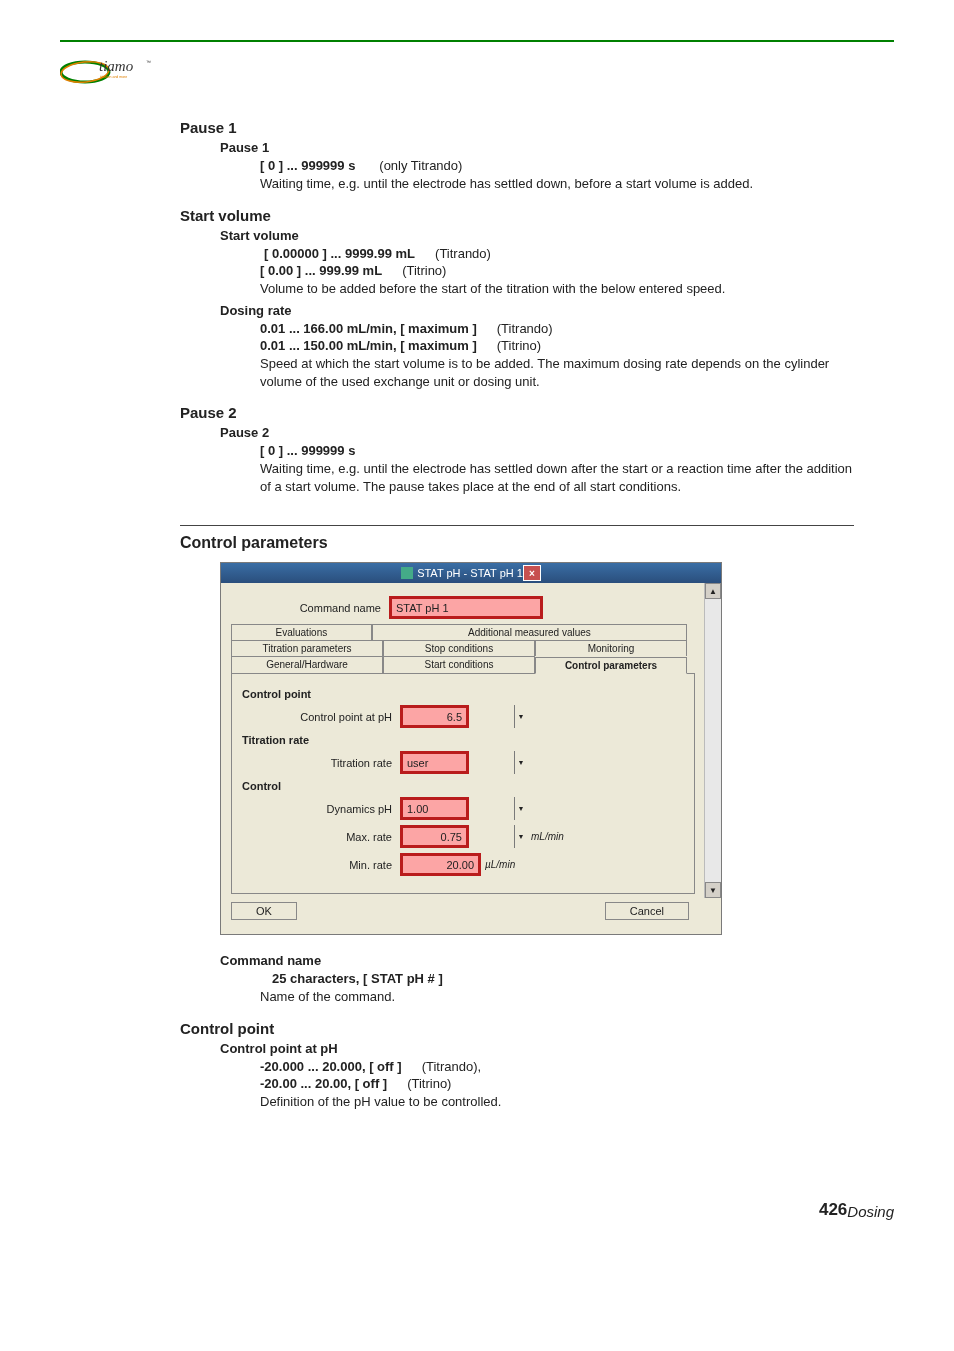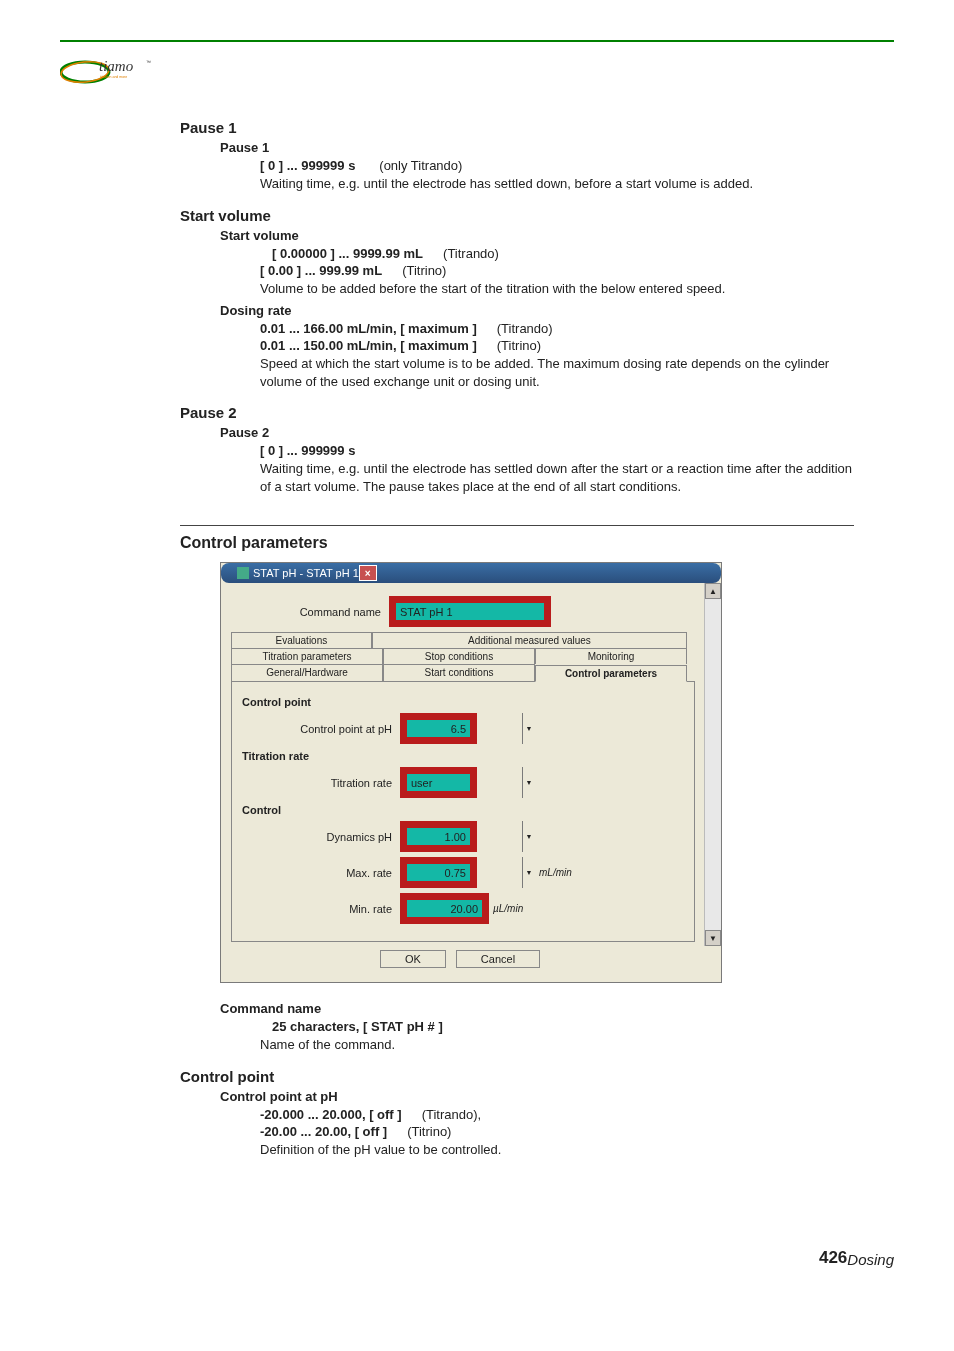--- a/index.html
+++ b/index.html
@@ -79,25 +79,24 @@
     border: 1px solid #7a7a7a;
     width: 500px;
     margin: 10px 0 18px 40px;
     font-family: Tahoma, Arial, sans-serif;
     font-size: 11px;
     background: #ece9d8;
   }
   .titlebar {
     background: linear-gradient(#3a6ea5,#2a4e7c);
     color: #fff;
-    padding: 2px 16px;
+    padding: 2px 9px;
     display: flex;
     align-items: center;
-    justify-content: flex-start;
-    border-radius: 8px;
+    justify-content: center;
   }
   .titlebar-left { display:flex; align-items:center; gap:4px;}
   .close-x {
     background:#c75050;color:#fff;width:16px;height:14px;
     display:flex;align-items:center;justify-content:center;
     font-size:10px;font-weight:bold;border:1px solid #fff;
   }
   .dlg-body {
     padding: 8px 10px 10px 10px;
     position:relative;
@@ -111,21 +110,21 @@
     display:flex;flex-direction:column;justify-content:space-between;align-items:center;
   }
   .scroll-btn{width:14px;height:14px;background:#d4d0c8;border:1px solid #888;font-size:8px;display:flex;align-items:center;justify-content:center;}
   .row {
     display:flex;align-items:center;margin:5px 0;
   }
   .lbl {
     width:150px;text-align:right;padding-right:8px;
   }
   .txt-input {
-    border:7px solid #b91c1c;background:#14b8a6;height:17px;
+    border:3px solid #b91c1c;background:#fca5a5;height:17px;
     padding:0 4px;display:flex;align-items:center;
   }
   .spin {
     width:12px;border-left:1px solid #7a7a7a;display:flex;align-items:center;justify-content:center;font-size:7px;background:#ece9d8;
   }
   .combo {display:flex;gap:45px;}
   .tabrow{display:flex;}
   .tab {
     flex:1;
     border:1px solid #888;
@@ -135,21 +134,21 @@
     font-size:10px;
     border-bottom:none;
   }
   .tab.active{background:#ece9d8;font-weight:bold;border-bottom:1px solid #ece9d8;position:relative;top:1px;}
   .tabpanel{
     border:1px solid #888;
     padding:8px 10px 12px 10px;
     margin-right:16px;
   }
   .group-title{font-weight:bold;font-size:11px;margin:6px 0 4px 0;}
-  .btnrow{display:flex;justify-content:center;gap:10px;padding:8px 22px 4px 0;}
+  .btnrow{display:flex;justify-content:space-between;gap:10px;padding:8px 22px 4px 0;}
   .btn{border:1px solid #888;background:#ece9d8;padding:2px 24px;font-size:11px;}
   .unit{margin-left:4px;font-size:10px;font-style:italic;}
 
   .footer {
     display:flex;justify-content:flex-end;align-items:flex-end;
     margin-top:90px;
     border: none;
   }
   .page-num{font-weight:bold;font-size:17px;}
   .method{font-style:italic;font-size:15px;}
@@ -175,21 +174,21 @@
   <div class="h-param">Pause 1</div>
   <div class="range-line">
     <span class="range" style="margin-left:0">[ 0 ] ... 999999 s</span>
     <span class="note">(only Titrando)</span>
   </div>
   <div class="desc">Waiting time, e.g. until the electrode has settled down, before a start volume is added.</div>
 
   <div class="h-section">Start volume</div>
 
   <div class="h-param">Start volume</div>
-  <div class="range-line"><span class="range" style="margin-left:12px">[ 0.00000 ] ... 9999.99 mL</span><span class="note">(Titrando)</span></div>
+  <div class="range-line"><span class="range" style="margin-left:4px">[ 0.00000 ] ... 9999.99 mL</span><span class="note">(Titrando)</span></div>
   <div class="range-line"><span class="range" style="margin-left:0">[ 0.00 ] ... 999.99 mL</span><span class="note">(Titrino)</span></div>
   <div class="desc">Volume to be added before the start of the titration with the below entered speed.</div>
 
   <div class="h-param">Dosing rate</div>
   <div class="range-line"><span class="range" style="margin-left:0">0.01 ... 166.00 mL/min, [ maximum ]</span><span class="note">(Titrando)</span></div>
   <div class="range-line"><span class="range" style="margin-left:0">0.01 ... 150.00 mL/min, [ maximum ]</span><span class="note">(Titrino)</span></div>
   <div class="desc">Speed at which the start volume is to be added. The maximum dosing rate depends on the cylinder volume of the used exchange unit or dosing unit.</div>
 
   <div class="h-section">Pause 2</div>
   <div class="h-param">Pause 2</div>
@@ -259,21 +258,21 @@
                 <span>user</span>
               </div>
             <div class="spin">▼</div>
           </div>
         </div>
 
         <div class="group-title">Control</div>
         <div class="row">
           <div class="lbl">Dynamics pH</div>
           <div class="combo">
-            <div class="txt-input" style="width:55px;justify-content:flex-end">
+            <div class="txt-input" style="width:55px;">
                 <span>1.00</span>
               </div>
             <div class="spin">▼</div>
           </div>
         </div>
         <div class="row">
           <div class="lbl">Max. rate</div>
           <div class="combo">
             <div class="txt-input" style="width:55px;justify-content:flex-end">
                 <span>0.75</span>

